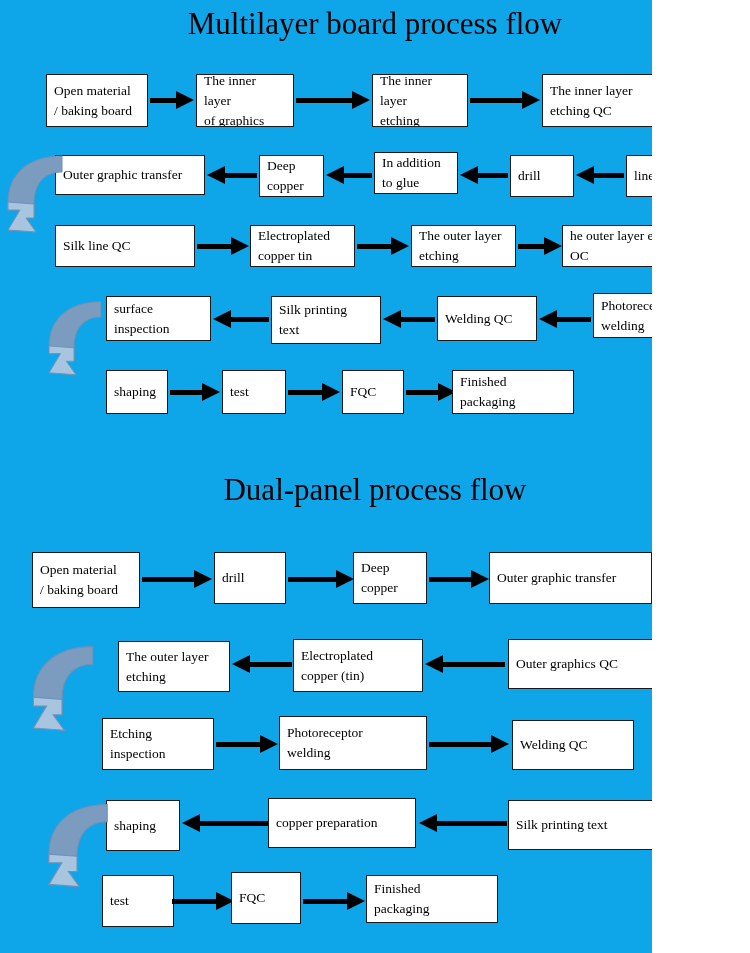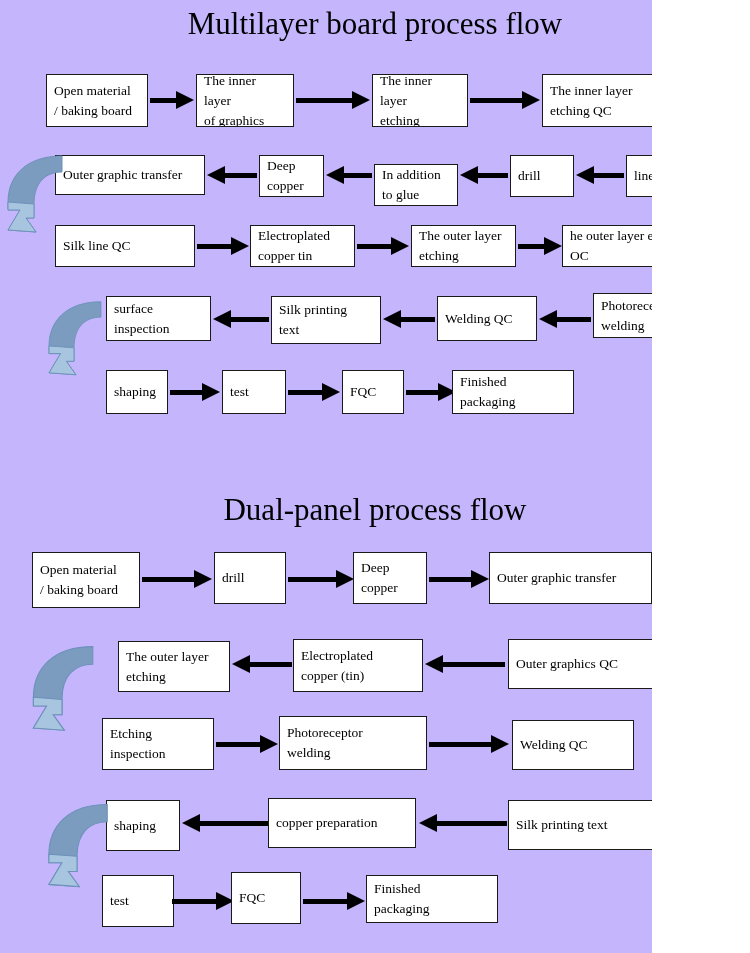--- a/index.html
+++ b/index.html
@@ -10,21 +10,21 @@
   }
   body {
     font-family: "Liberation Serif", "DejaVu Serif", serif;
     color: #000000;
   }
   #page {
     position: relative;
     width: 652px;
     height: 953px;
     overflow: hidden;
-    background: #c4b5fd;
+    background: #0ea5e9;
   }
   .chart-title {
     position: absolute;
     left: 0;
     width: 750px;
     text-align: center;
     font-family: "Liberation Serif", "DejaVu Serif", serif;
     font-size: 31px;
     font-weight: normal;
     color: #000000;
@@ -139,21 +139,21 @@
     <div class="head"></div>
   </div>
   <div class="node" style="left:259px; top:155px; width:65px; height:42px;">
     <div class="label">Deep
 copper</div>
   </div>
   <div class="harrow left" style="left:326px; top:175px; width:46px;">
     <div class="shaft"></div>
     <div class="head"></div>
   </div>
-  <div class="node" style="left:374px; top:164px; width:84px; height:42px;">
+  <div class="node" style="left:374px; top:152px; width:84px; height:42px;">
     <div class="label">In   addition
 to glue</div>
   </div>
   <div class="harrow left" style="left:460px; top:175px; width:48px;">
     <div class="shaft"></div>
     <div class="head"></div>
   </div>
   <div class="node" style="left:510px; top:155px; width:64px; height:42px;">
     <div class="label">drill</div>
   </div>
@@ -264,21 +264,21 @@
   </div>
   <div class="harrow right" style="left:406px; top:392px; width:50px;">
     <div class="shaft"></div>
     <div class="head"></div>
   </div>
   <div class="node" style="left:452px; top:370px; width:122px; height:44px;">
     <div class="label">Finished
 packaging</div>
   </div>
 
-  <div class="chart-title" style="top:492px;">Dual-panel process flow</div>
+  <div class="chart-title" style="top:472px;">Dual-panel process flow</div>
 
   <div class="node" style="left:32px; top:552px; width:108px; height:56px;">
     <div class="label">Open  material
 / baking board</div>
   </div>
   <div class="harrow right" style="left:142px; top:579px; width:70px;">
     <div class="shaft"></div>
     <div class="head"></div>
   </div>
   <div class="node" style="left:214px; top:552px; width:72px; height:52px;">

